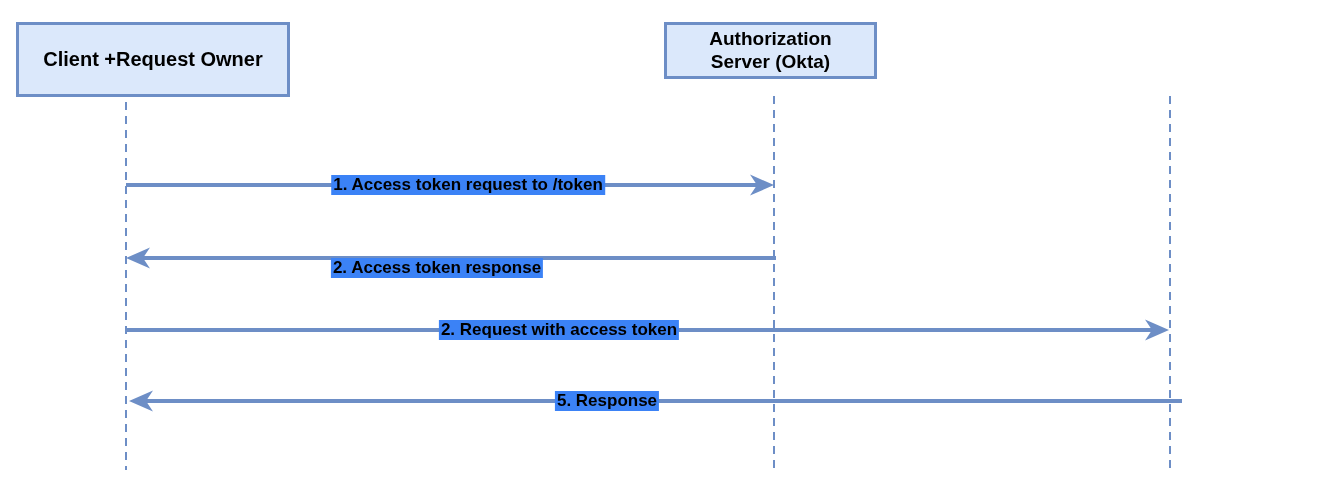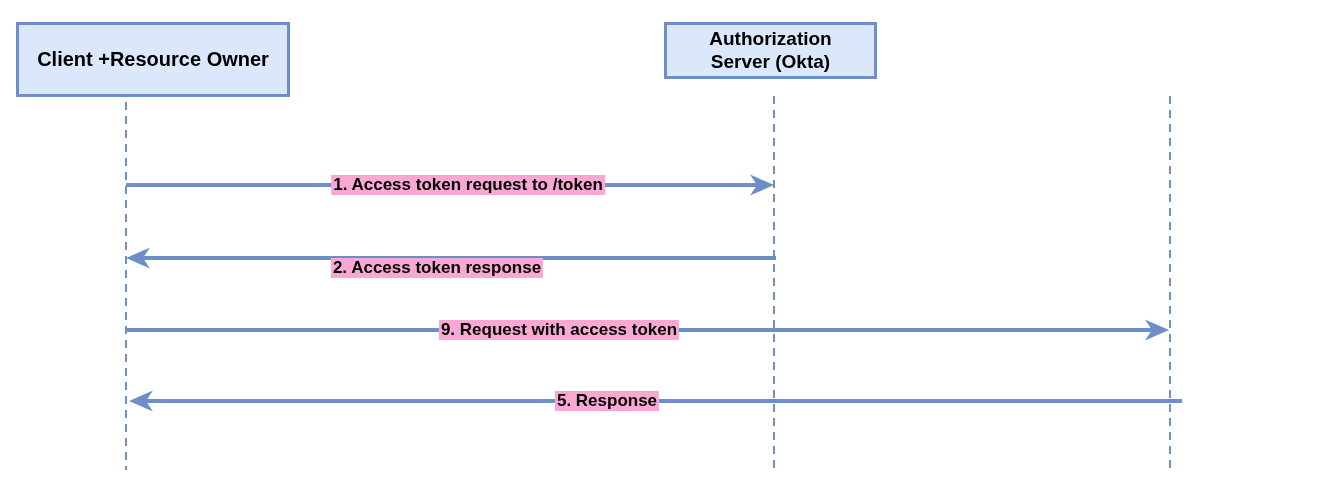--- a/index.html
+++ b/index.html
@@ -34,21 +34,21 @@
     font-weight: bold;
     color: #000000;
     line-height: 1.18;
   }
   .actor-client   { left: 16px;   top: 22px; width: 274px; height: 75px; font-size: 20px; }
   .actor-auth     { left: 664px;  top: 22px; width: 213px; height: 57px; font-size: 19px; padding: 0 14px; }
   .actor-resource { left: 1059px; top: 22px; width: 231px; height: 56px; font-size: 19px; }
   .msg-label {
     position: absolute;
     transform: translate(-50%, -50%);
-    background: #f9a8d4;
+    background: #3b82f6;
     color: #000000;
     font-weight: bold;
     font-size: 17px;
     white-space: nowrap;
     padding: 0 2px;
     text-align: center;
   }
   .msg-label-1 { left: 468px; top: 185px; }
   .msg-label-2 { left: 437px; top: 268px; }
   .msg-label-3 { left: 559px; top: 330px; }
@@ -72,29 +72,29 @@
     <path d="M126,258 L150,247.5 L143,258 L150,268.5 Z" fill="#6d8ec6"></path>
 
     <line x1="126" y1="330" x2="1152" y2="330" stroke="#6d8ec6" stroke-width="4"></line>
     <path d="M1169,330 L1145,319.5 L1152,330 L1145,340.5 Z" fill="#6d8ec6"></path>
 
     <line x1="146" y1="401" x2="1182" y2="401" stroke="#6d8ec6" stroke-width="4"></line>
     <path d="M129,401 L153,390.5 L146,401 L153,411.5 Z" fill="#6d8ec6"></path>
   </svg>
 
   <div class="actor-box actor-client">
-    <span>Client +Resource Owner</span>
+    <span>Client +Request Owner</span>
   </div>
 
   <div class="actor-box actor-auth">
     <span>Authorization Server (Okta)</span>
   </div>
 
 
   <div class="msg-label msg-label-1">1. Access token request to /token</div>
 
   <div class="msg-label msg-label-2">2. Access token response</div>
 
-  <div class="msg-label msg-label-3">9. Request with access token</div>
+  <div class="msg-label msg-label-3">2. Request with access token</div>
 
   <div class="msg-label msg-label-4">5. Response</div>
 
 </div>
 
 </body></html>

